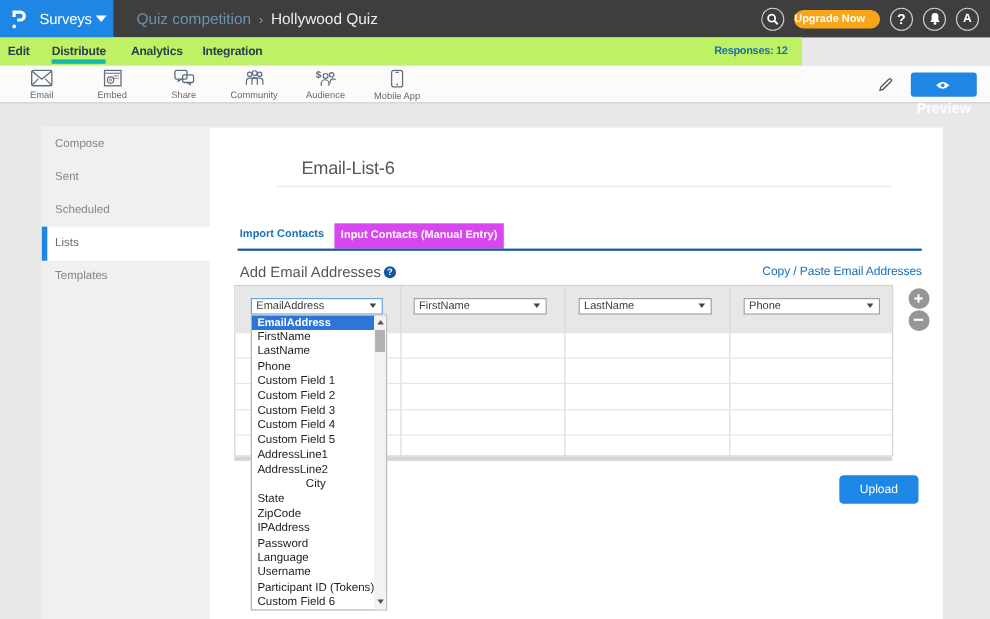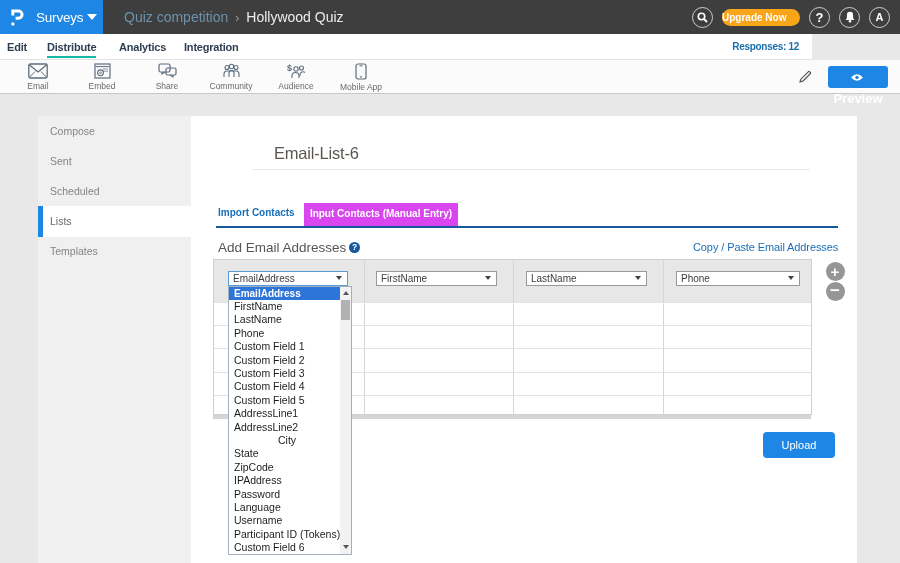--- a/index.html
+++ b/index.html
@@ -13,23 +13,23 @@
 #logo .t { position:absolute; left:36px; top:9.5px; color:#fff; font-size:13.5px; letter-spacing:-0.2px; }
 #logo .car { position:absolute; left:87px; top:14px; width:0; height:0; border-left:5px solid transparent; border-right:5px solid transparent; border-top:6px solid #fff; }
 #crumb { position:absolute; left:124px; top:0; height:34px; line-height:34px; font-size:14px; }
 #crumb .a { color:#6b93ad; }
 #crumb .s { color:#9a9a9a; margin:0 7px; font-size:12px; }
 #crumb .b { color:#ececec; }
 .cir { position:absolute; top:7px; width:21px; height:21px; border:1.4px solid #cfcfcf; border-radius:50%; color:#fff; text-align:center; }
 #upg { position:absolute; left:722px; top:8.5px; width:78px; height:17.5px; background:#f9a51a; border-radius:9px; color:#fff; font-size:10px; font-weight:bold; text-align:left; line-height:18px; }
 
 
-#menubar { position:absolute; left:0; top:34px; width:812px; height:26px; background:#ffffff; border-bottom:1px solid #e2e2e2; }
+#menubar { position:absolute; left:0; top:34px; width:729px; height:26px; background:#bef264; border-bottom:1px solid #e2e2e2; }
 #menubar .m { position:absolute; top:0; height:25px; line-height:26px; font-size:11px; color:#2d3e50; font-weight:bold; letter-spacing:-0.2px; }
-#menubar .act { height:24px; border-bottom:2px solid #14b8a6; }
+#menubar .act { height:24px; border-bottom:4px solid #14b8a6; }
 #resp { position:absolute; right:13px; top:0; line-height:26px; font-size:10px; color:#1c6fad; font-weight:bold; letter-spacing:-0.3px; }
 
 
 #toolbar { position:absolute; left:0; top:60px; width:900px; height:34px; background:#fbfbfb; border-bottom:1.5px solid #c8c8c8; }
 .tool { position:absolute; top:3px; width:64px; text-align:center; }
 .tool svg { display:block; margin:0 auto; }
 .tool .lb { font-size:8.5px; color:#6a6a6a; margin-top:2px; display:block; }
 #urlbox { position:absolute; left:619px; top:6px; width:198px; height:21px; background:#f4f4f4; border:1px solid #c9c9c9; border-radius:3px; font-size:9.5px; color:#454545; line-height:19px; padding-left:8px; white-space:nowrap; overflow:hidden; }
 #pencil { position:absolute; left:797px; top:9px; width:16px; height:16px; }
 #previewbtn { position:absolute; left:828px; top:6px; width:60px; height:22px; background:#1e87e5; border-radius:3px; color:#fff; font-size:13px; font-weight:bold; text-align:center; line-height:22px; }

